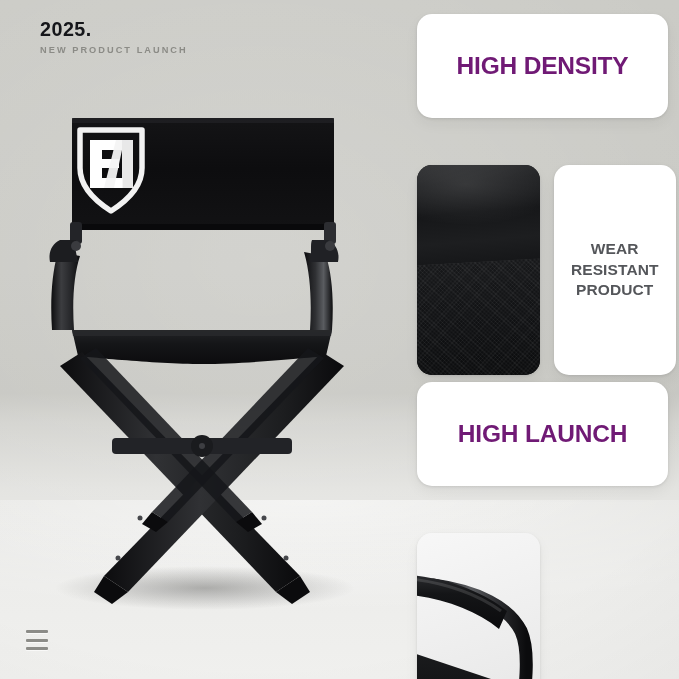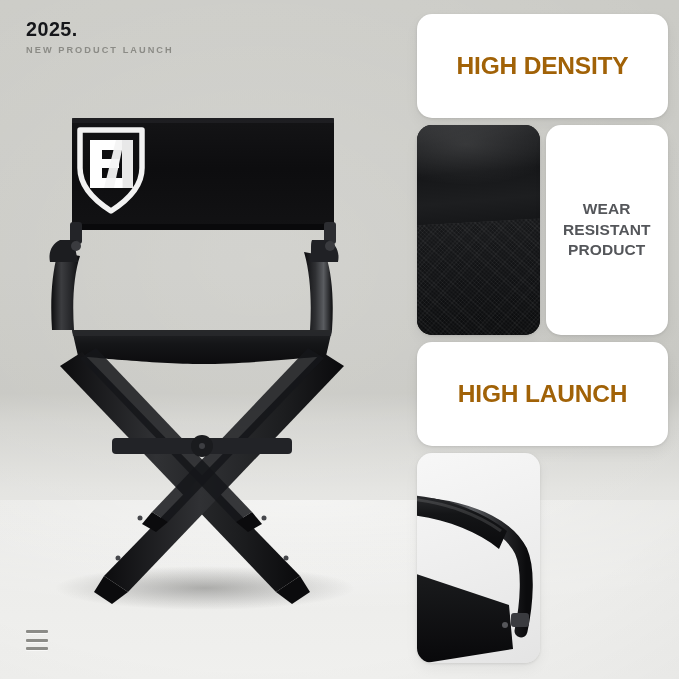--- a/index.html
+++ b/index.html
@@ -42,21 +42,21 @@
   .vignette {
     position: absolute;
     inset: 0;
     background: radial-gradient(130% 100% at 38% 38%, rgba(255,255,255,.18) 0%, rgba(0,0,0,0) 60%, rgba(0,0,0,.07) 100%);
     pointer-events: none;
   }
 
   
   .header {
     position: absolute;
-    left: 26px;
+    left: 40px;
     top: 18px;
     z-index: 30;
   }
   .year {
     font-size: 21px;
     font-weight: 700;
     letter-spacing: .5px;
     color: #15161a;
     line-height: 1;
     transform: scaleX(.94);
@@ -108,41 +108,41 @@
   .cards {
     position: absolute;
     left: 417px;
     top: 14px;
     width: 251px;
     z-index: 20;
     display: flex;
     flex-direction: column;
     gap: 7px;
   }
-  .row { display: flex; gap: 6px; }
+  .row { display: flex; gap: 14px; margin-top: 40px; }
 
   .card {
     background: #ffffff;
     border-radius: 15px;
     box-shadow: 0 1px 3px rgba(0,0,0,.10), 0 6px 14px rgba(0,0,0,.05);
     overflow: hidden;
     position: relative;
   }
   .card-banner {
     height: 104px;
     display: flex;
     align-items: center;
     justify-content: center;
     text-align: center;
   }
   .banner-text {
     font-size: 24.5px;
     font-weight: 700;
     letter-spacing: -.2px;
-    color: #a16207;
+    color: #701a75;
     white-space: nowrap;
   }
 
   .card-half {
     width: 122.5px;
     height: 210px;
     flex: 0 0 auto;
   }
   .card-label {
     display: flex;

